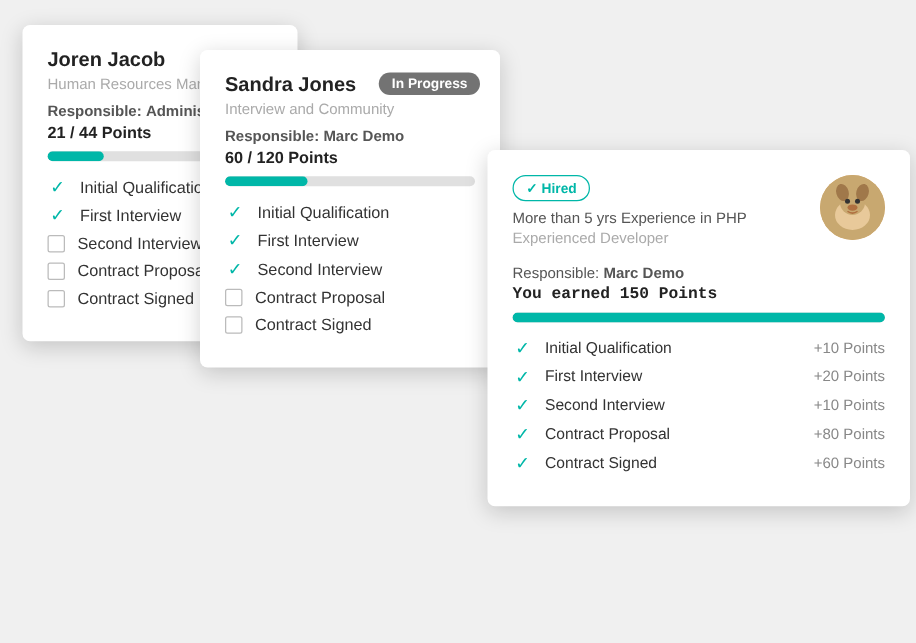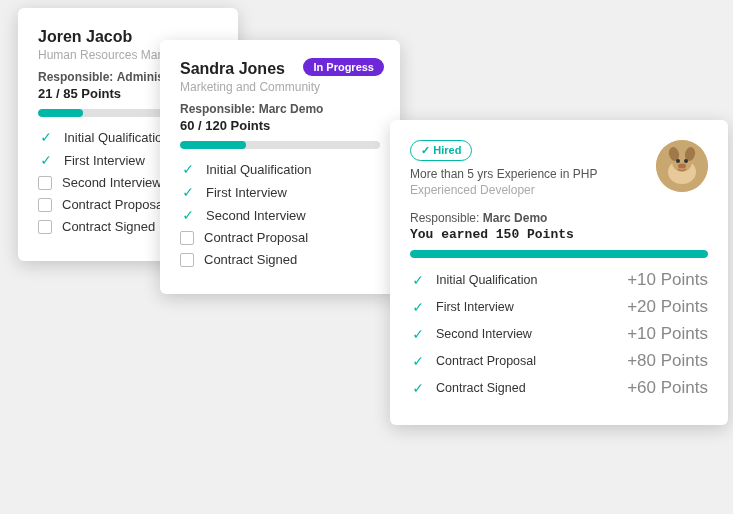--- a/index.html
+++ b/index.html
@@ -16,21 +16,21 @@
       background: #fff;
       border-radius: 6px;
       box-shadow: 0 4px 18px rgba(0,0,0,0.18);
       padding: 20px;
       position: absolute;
     }
 
     .card-1 {
       width: 220px;
       left: 18px;
-      top: 8px;
+      top: 20px;
       z-index: 1;
     }
 
     .card-2 {
       width: 240px;
       left: 160px;
       top: 40px;
       z-index: 2;
     }
 
@@ -82,21 +82,21 @@
       border-radius: 20px;
       font-size: 11px;
       font-weight: 600;
       padding: 3px 10px;
       position: absolute;
       top: 18px;
       right: 16px;
     }
 
     .badge-inprogress {
-      background: #6d28d9;
+      background: #737373;
       color: #fff;
     }
 
     .badge-hired {
       background: #fff;
       color: #00b7a8;
       border: 1.5px solid #00b7a8;
     }
 
     .progress-bar-bg {
@@ -169,21 +169,21 @@
       display: flex;
       align-items: center;
       justify-content: space-between;
       font-size: 12.5px;
       color: #333;
       margin-bottom: 7px;
     }
 
     .points-label {
       color: #888;
-      font-size: 17px;
+      font-size: 12px;
     }
 
     .item-left {
       display: flex;
       align-items: center;
       gap: 10px;
     }
 
     .responsible-line {
       font-size: 12px;
@@ -204,21 +204,21 @@
 </head>
 <body>
 
 <div class="card card-1">
   <div class="card-name">Joren Jacob</div>
   <div class="card-dept">Human Resources Manager</div>
   <div class="card-responsible">
     <span>Responsible:</span>
     <span>Administrator</span>
   </div>
-  <div class="card-points">21 / 85 Points</div>
+  <div class="card-points">21 / 44 Points</div>
   <div class="progress-bar-bg">
     <div class="progress-bar-fill" style="width:25%"></div>
   </div>
   <div>
     <div class="checklist-item">
       <div class="check-icon">✓</div>
       <span>Initial Qualification</span>
     </div>
     <div class="checklist-item">
       <div class="check-icon">✓</div>
@@ -235,21 +235,21 @@
     <div class="checklist-item">
       <div class="check-empty"></div>
       <span>Contract Signed</span>
     </div>
   </div>
 </div>
 
 <div class="card card-2">
   <div class="badge badge-inprogress">In Progress</div>
   <div class="card-name">Sandra Jones</div>
-  <div class="card-dept">Marketing and Community</div>
+  <div class="card-dept">Interview and Community</div>
   <div class="card-responsible">
     <span>Responsible:</span>
     <span>Marc Demo</span>
   </div>
   <div class="card-points">60 / 120 Points</div>
   <div class="progress-bar-bg">
     <div class="progress-bar-fill" style="width:33%"></div>
   </div>
   <div>
     <div class="checklist-item">

